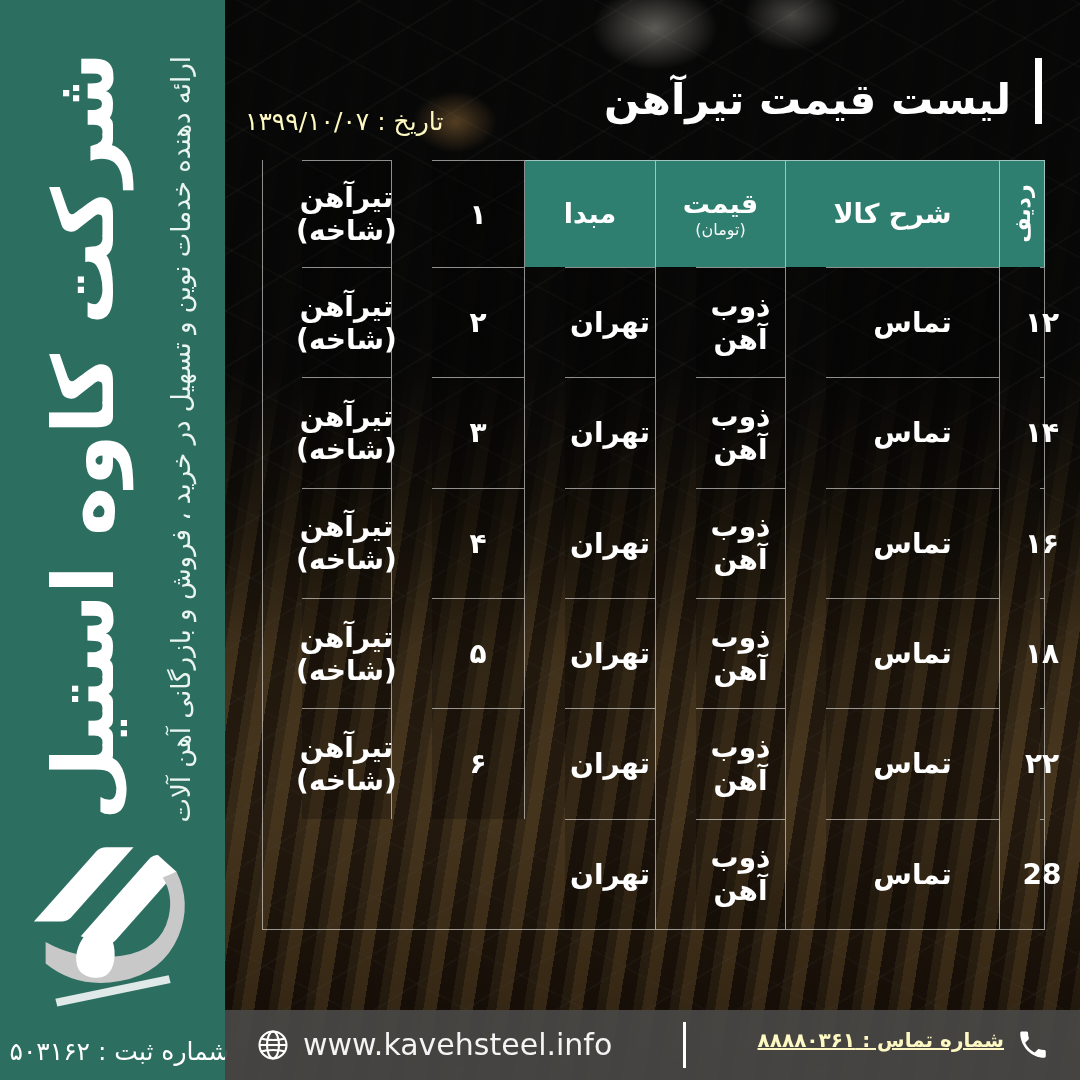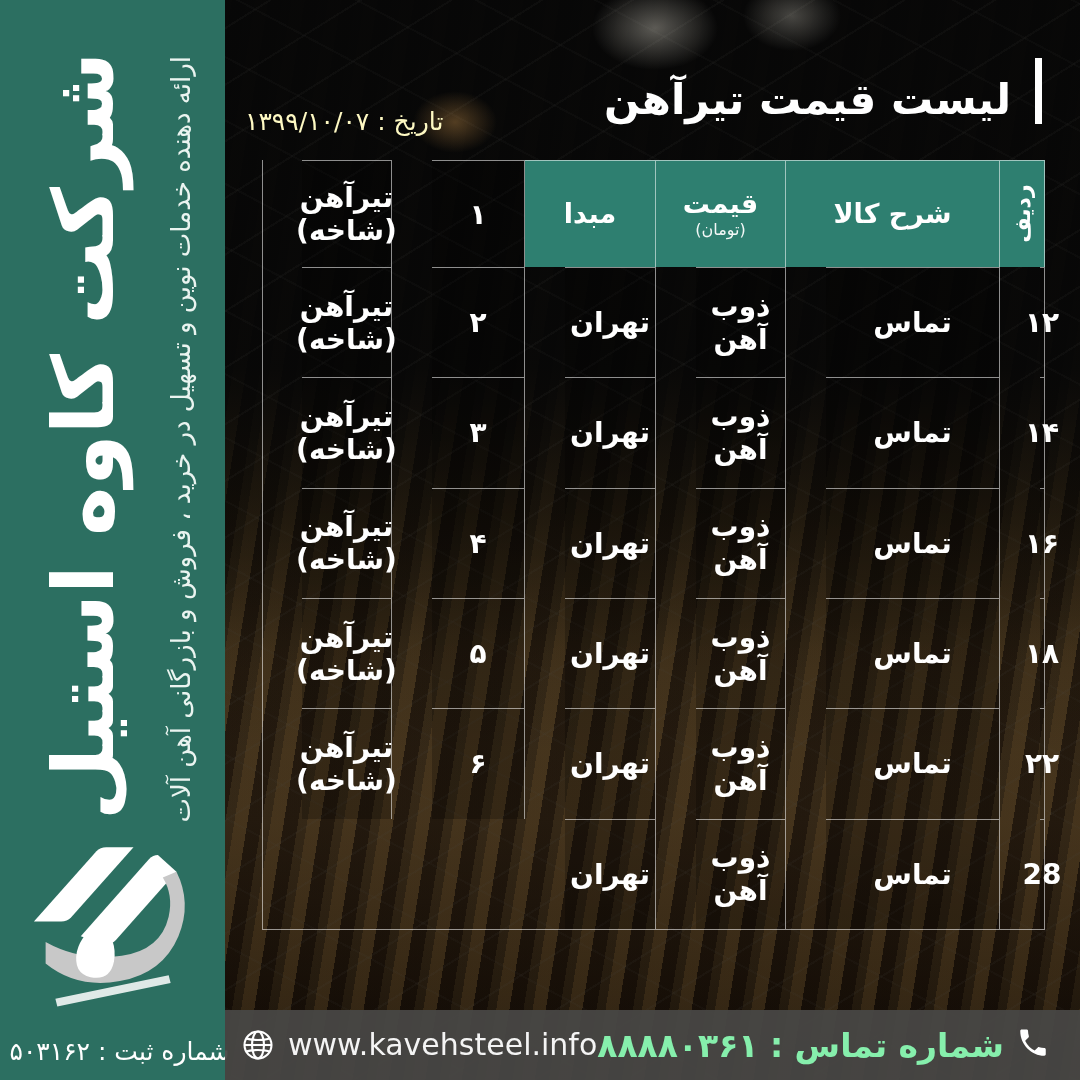--- a/index.html
+++ b/index.html
@@ -70,21 +70,21 @@
   .c-size { font-size:27px; }
 
   
   .footer-bar {
     position:absolute; left:225px; top:1010px; width:855px; height:70px; z-index:3;
     background:rgba(72,71,68,0.95);
     display:flex; direction:rtl; align-items:center; justify-content:space-between;
     padding:0 30px;
   }
   .contact-group, .site-group { display:flex; direction:rtl; align-items:flex-start; gap:12px; }
-  .contact-label { color:#86efac; font-size:33px; font-weight:bold; white-space:nowrap; }
+  .contact-label { color:#fef9c3; font-size:20px; font-weight:bold; white-space:nowrap;text-decoration:underline; }
   .site-label { color:#f4f4f4; font-size:30px; white-space:nowrap; font-family:"DejaVu Sans", sans-serif; }
   .footer-divider { width:3px; height:46px; background:#fff; }
   .icon svg { display:block; }
 </style>
 </head>
 <body>
 
 <div class="canvas">
 
   <div class="photo-bg"></div>

